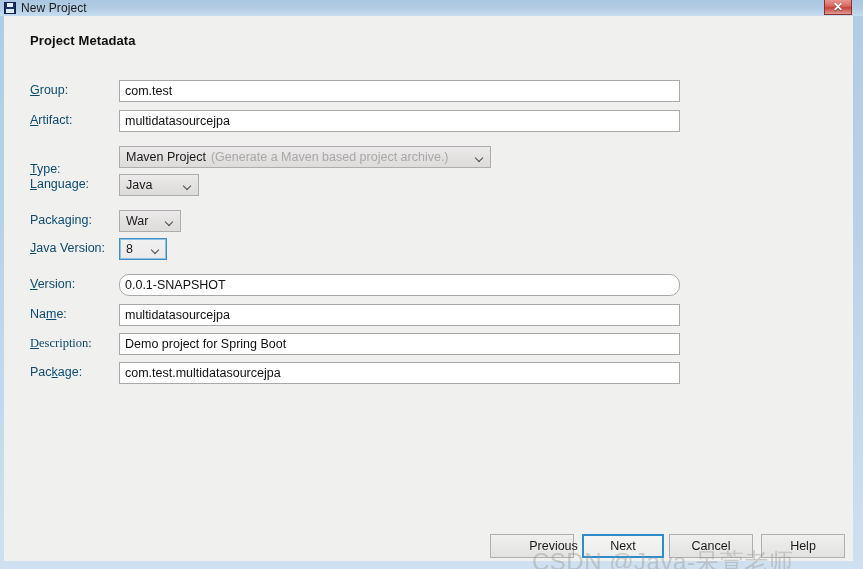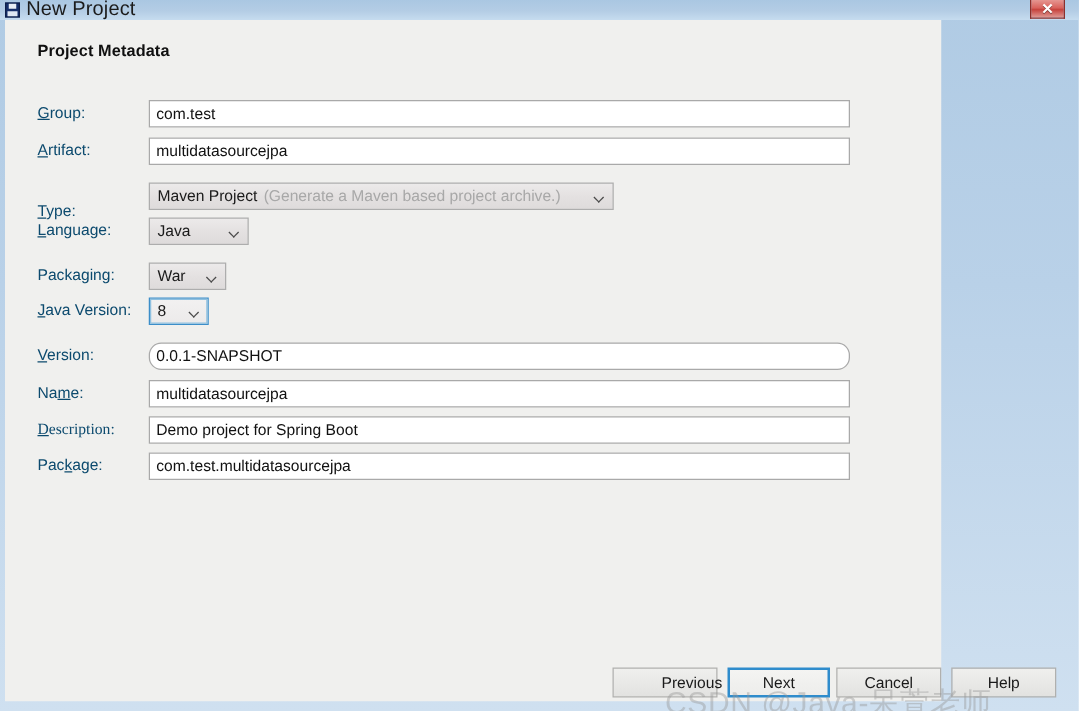--- a/index.html
+++ b/index.html
@@ -55,21 +55,21 @@
     position: absolute;
     left: 3px; top: 1px; width: 6px; height: 4px;
     background: #e8eef6;
   }
   #app-icon .base {
     position: absolute;
     left: 2px; top: 7px; width: 8px; height: 4px;
     background: #dfe8f3;
   }
   #title-text {
-    font-size: 16px;
+    font-size: 12px;
     color: #1b1b1b;
     letter-spacing: 0.1px;
     white-space: nowrap;
   }
 
   #close-button {
     position: absolute;
     right: 11px;
     top: 0px;
     width: 28px;
@@ -88,21 +88,21 @@
     font-weight: bold;
     line-height: 1;
     text-shadow: 0 1px 0 rgba(0,0,0,.45);
   }
 
   
   #client {
     position: absolute;
     left: 4px;
     top: 16px;
-    width: 749px;
+    width: 849px;
     height: 545px;
     background: #f0f0ee;
     box-sizing: border-box;
   }
 
   
   #heading {
     position: absolute;
     left: 26px;
     top: 17px;

